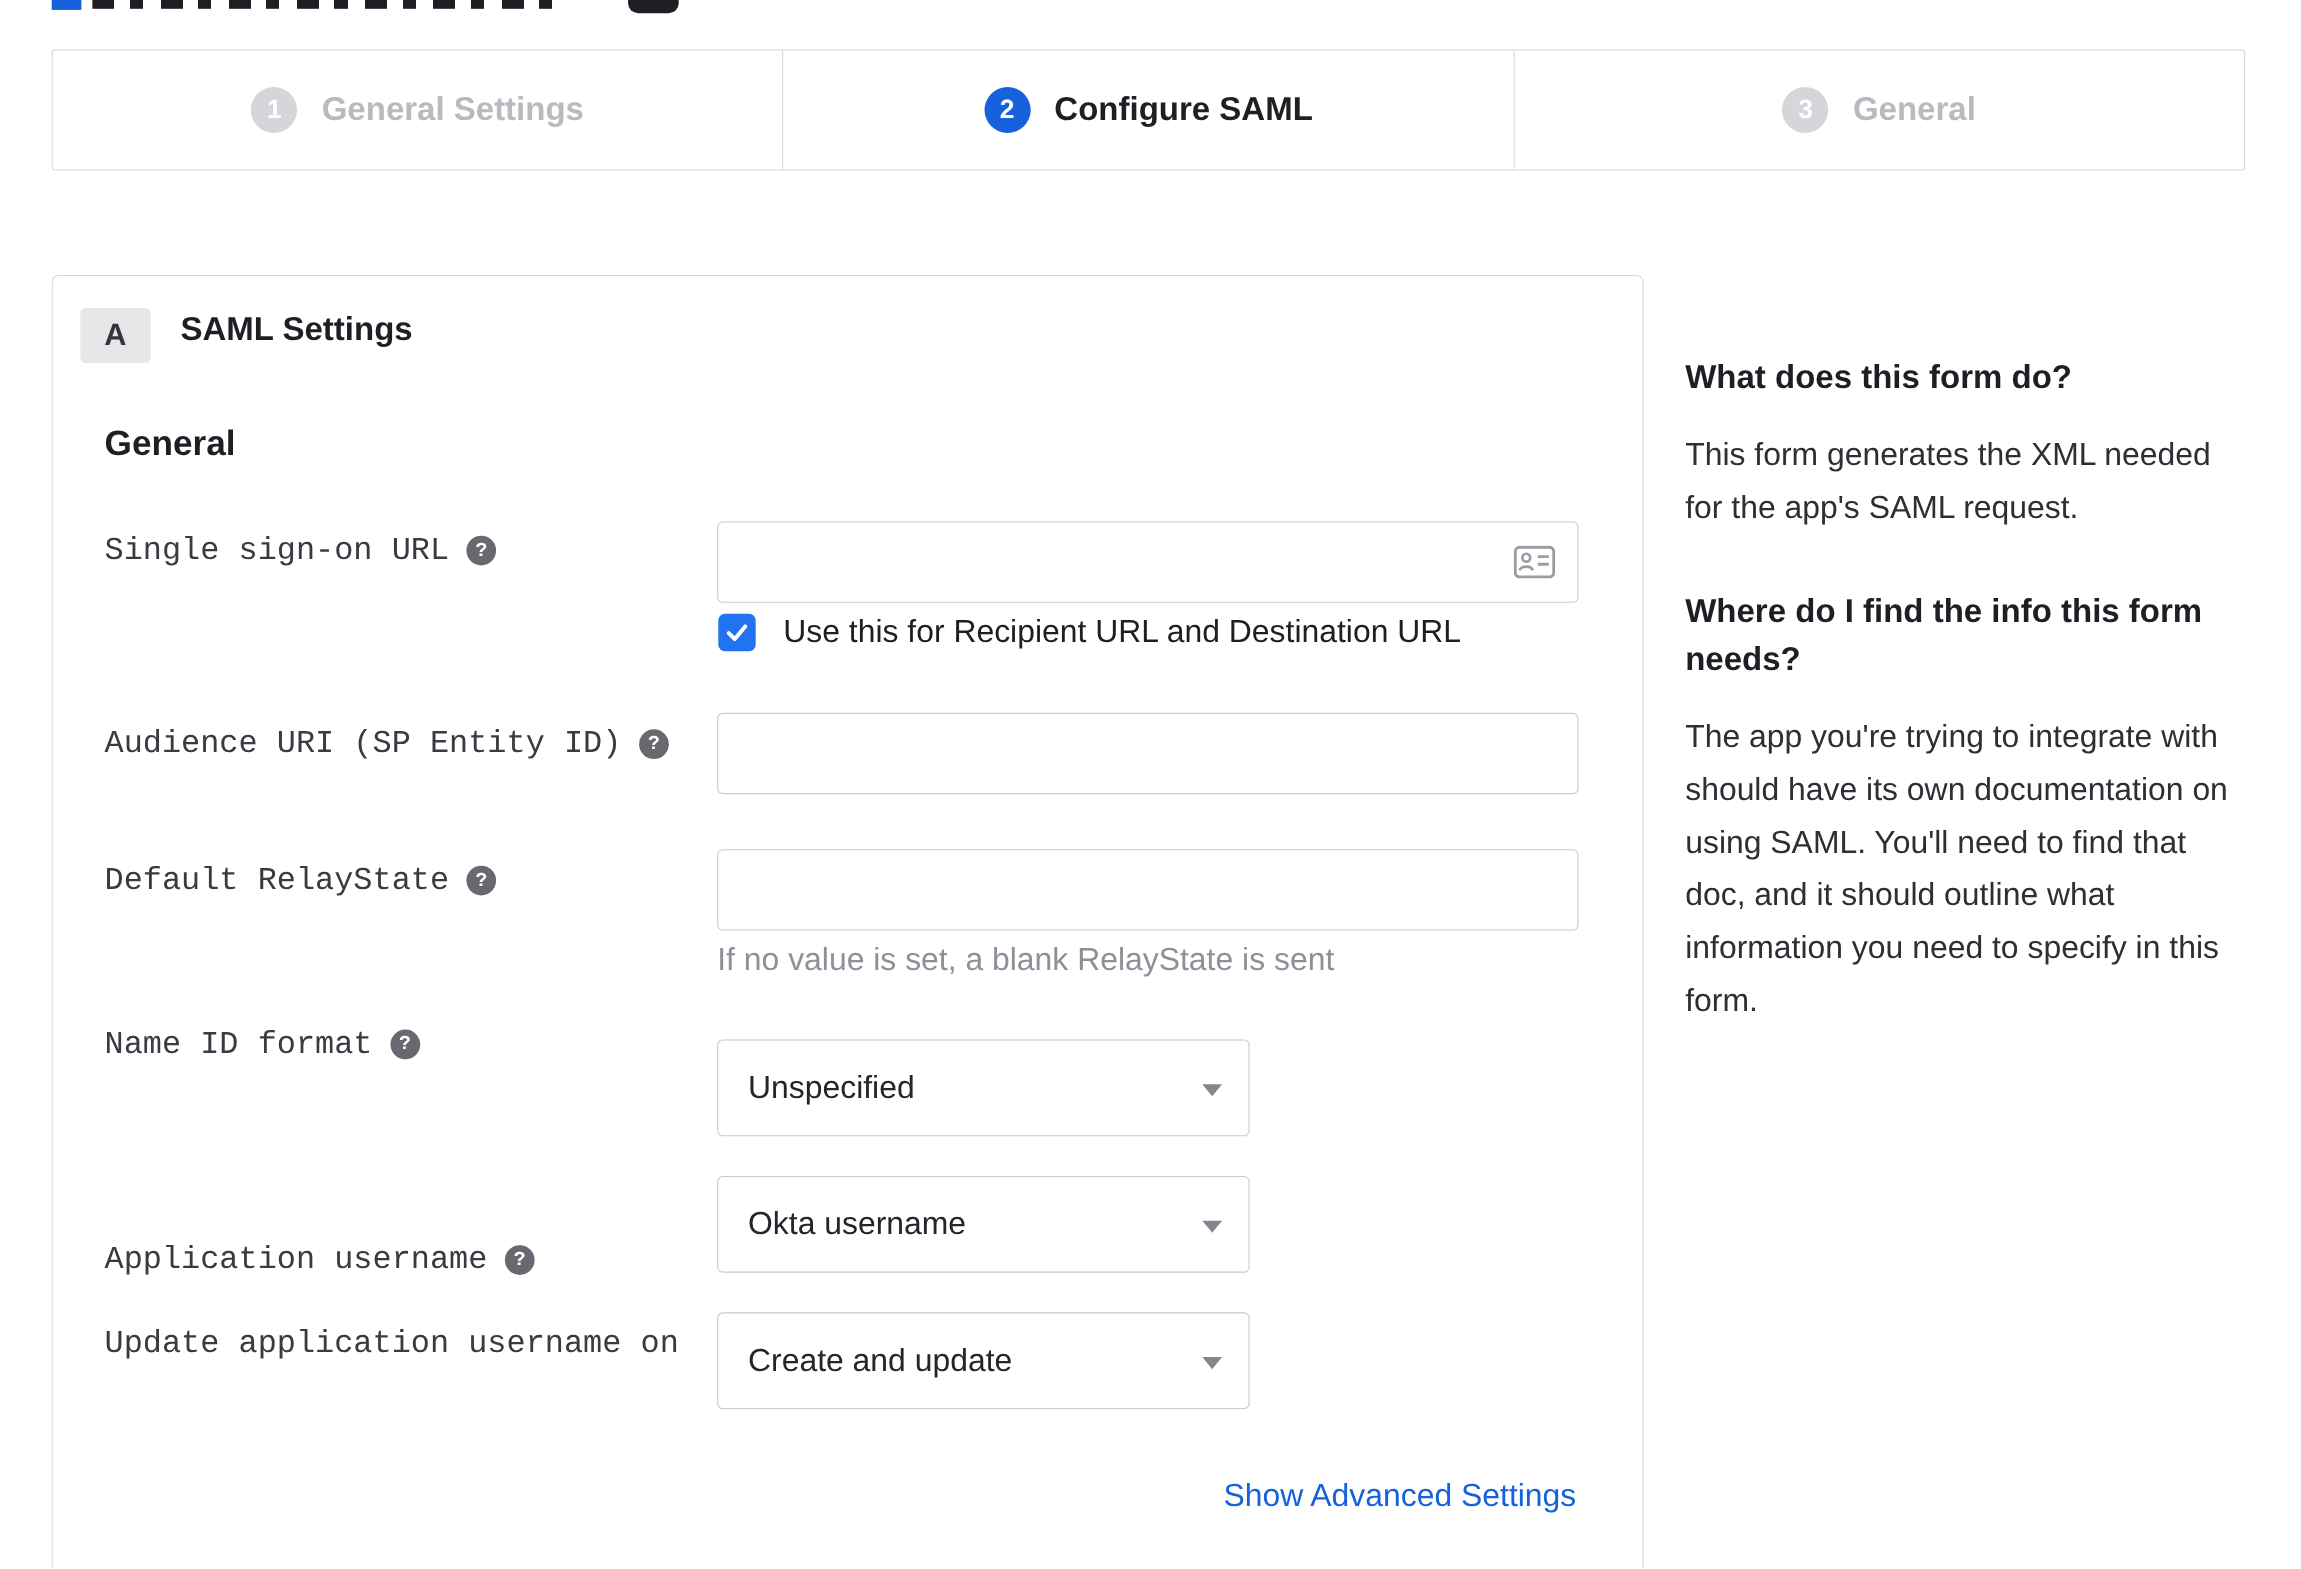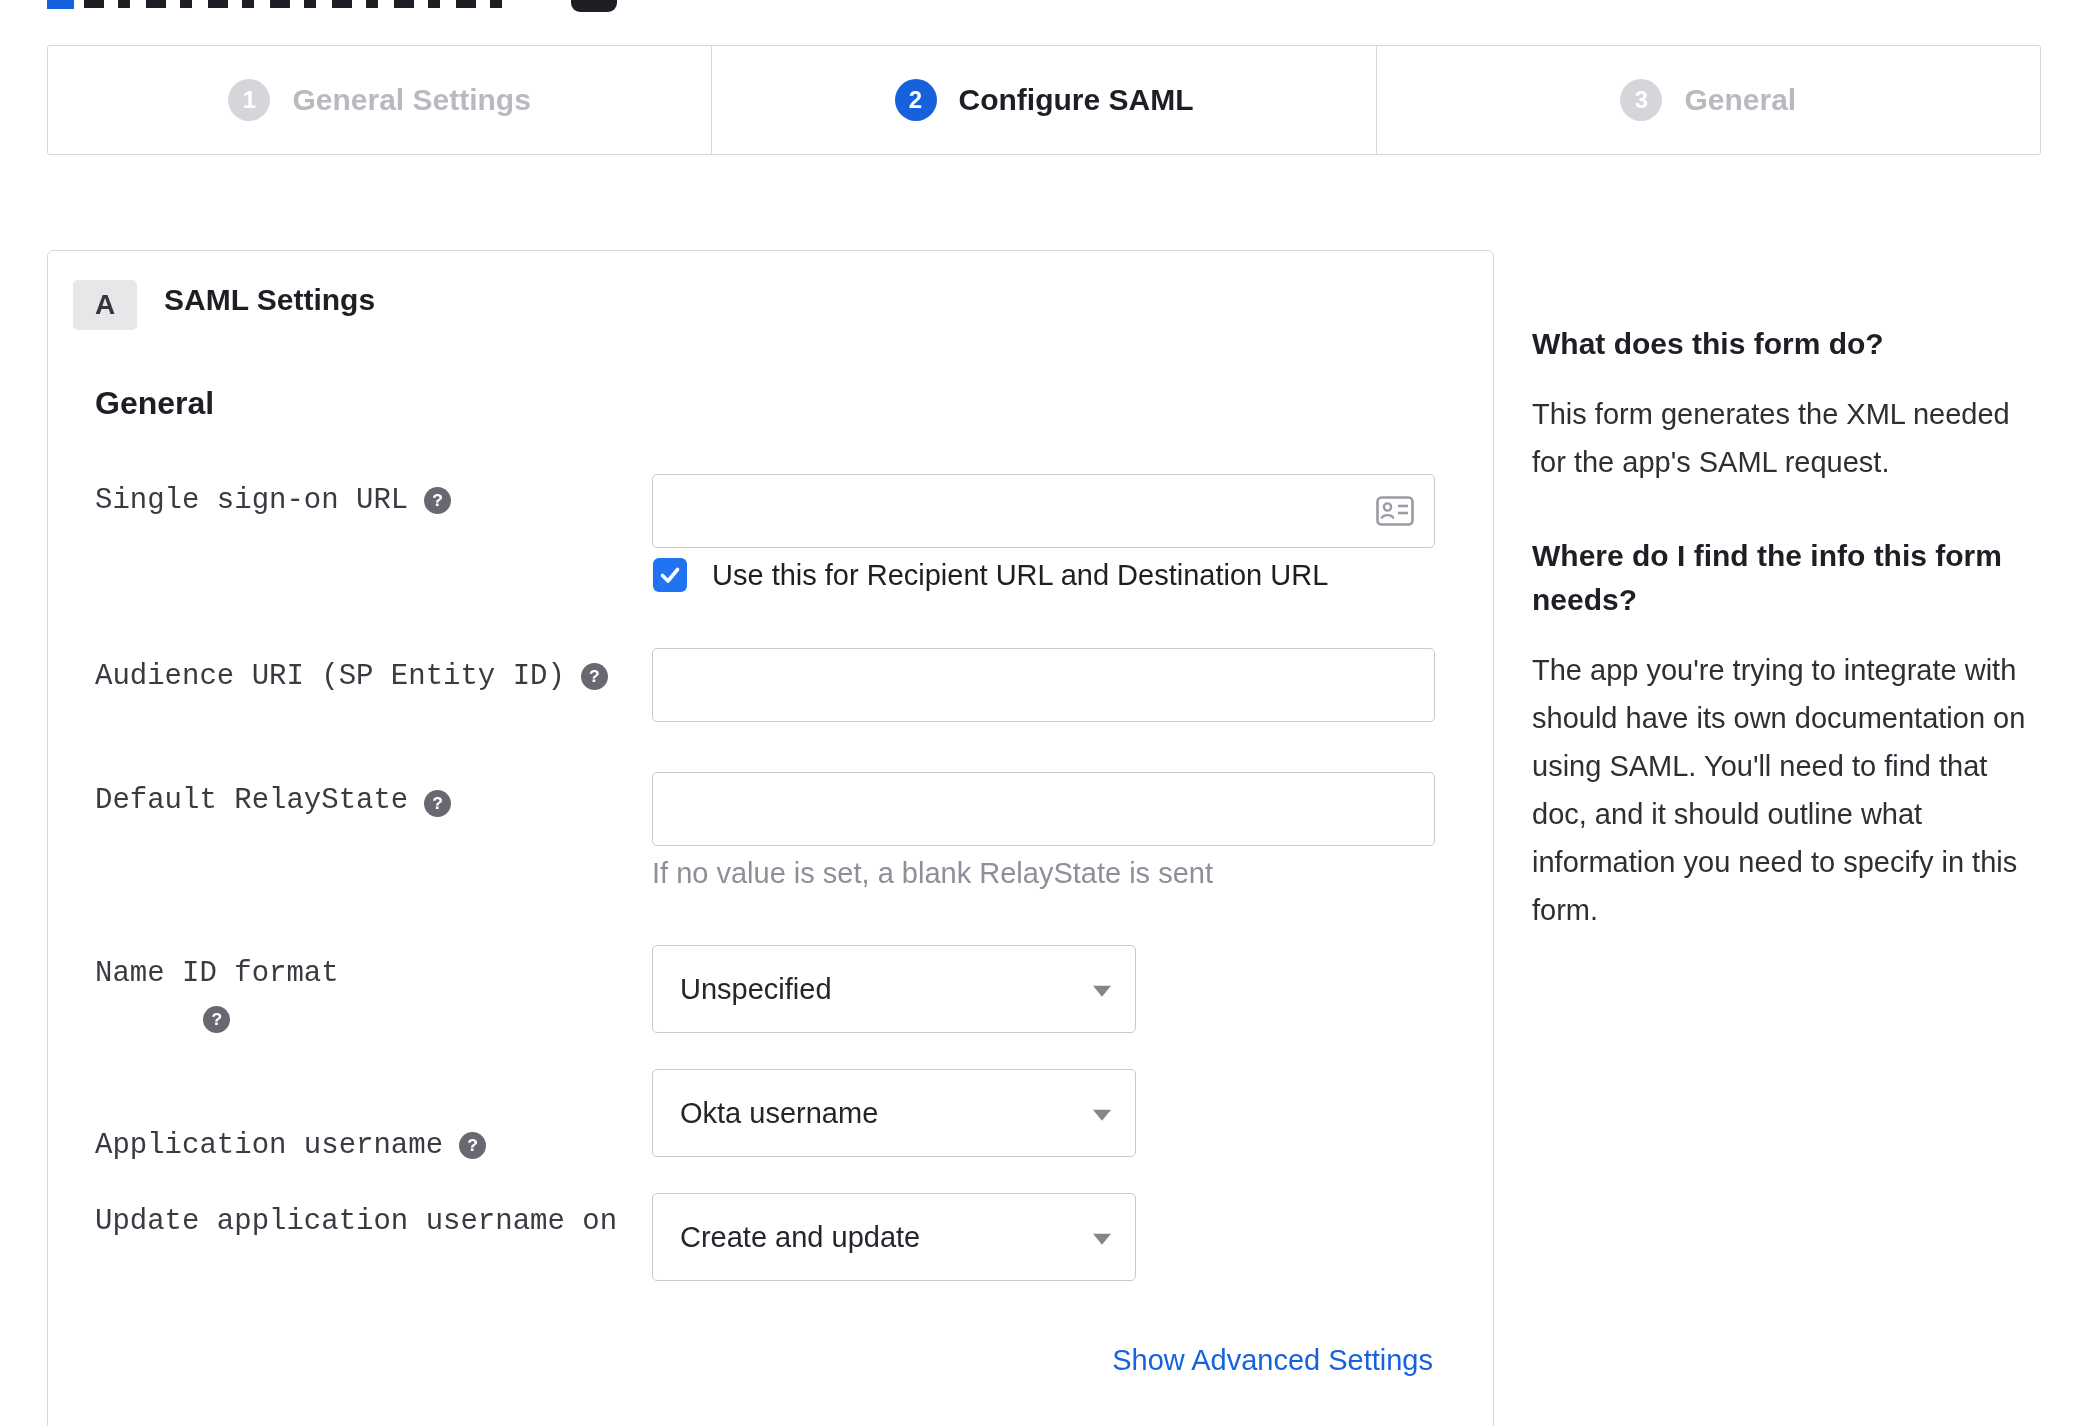--- a/index.html
+++ b/index.html
@@ -183,30 +183,30 @@
     </div>
 
     <div class="field-label" style="top:409px;">
       <span>Audience URI (SP Entity ID)</span>
       <span class="help-icon">?</span>
     </div>
     <div class="text-input" style="top:397px;">
       <input type="text" value="" style="">
     </div>
 
-    <div class="field-label" style="top:533px;align-items:flex-end;">
+    <div class="field-label" style="top:533px;">
       <span>Default RelayState</span>
       <span class="help-icon">?</span>
     </div>
     <div class="text-input" style="top:521px;">
       <input type="text" value="" style="">
     </div>
     <div class="hint" style="top:606px;">If no value is set, a blank RelayState is sent</div>
 
-    <div class="field-label" style="top:706px;flex-direction:column;">
+    <div class="field-label" style="top:682px;">
       <span>Name ID format</span>
       <span class="help-icon">?</span>
     </div>
     <div class="select" style="top:694px;">
       <span class="select-value">Unspecified</span>
       <span class="select-arrow"></span>
     </div>
 
     <div class="field-label" style="top:878px;">
       <span>Application username</span>

